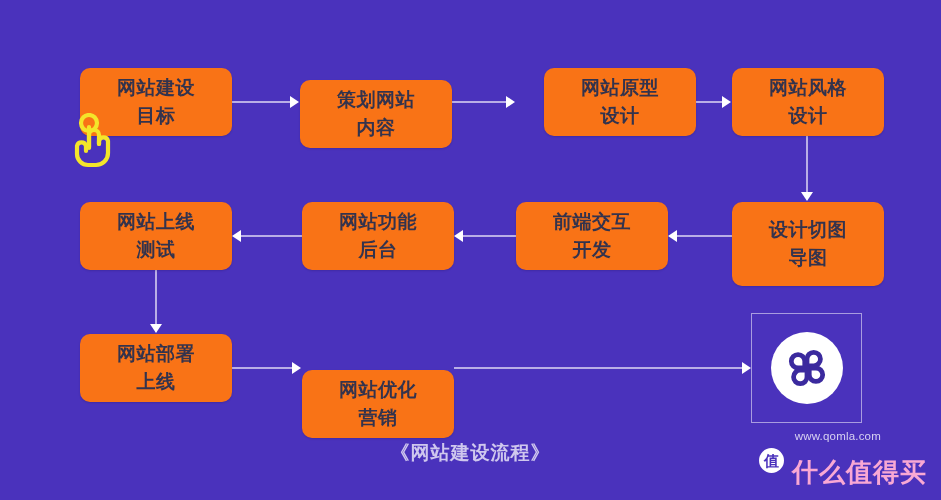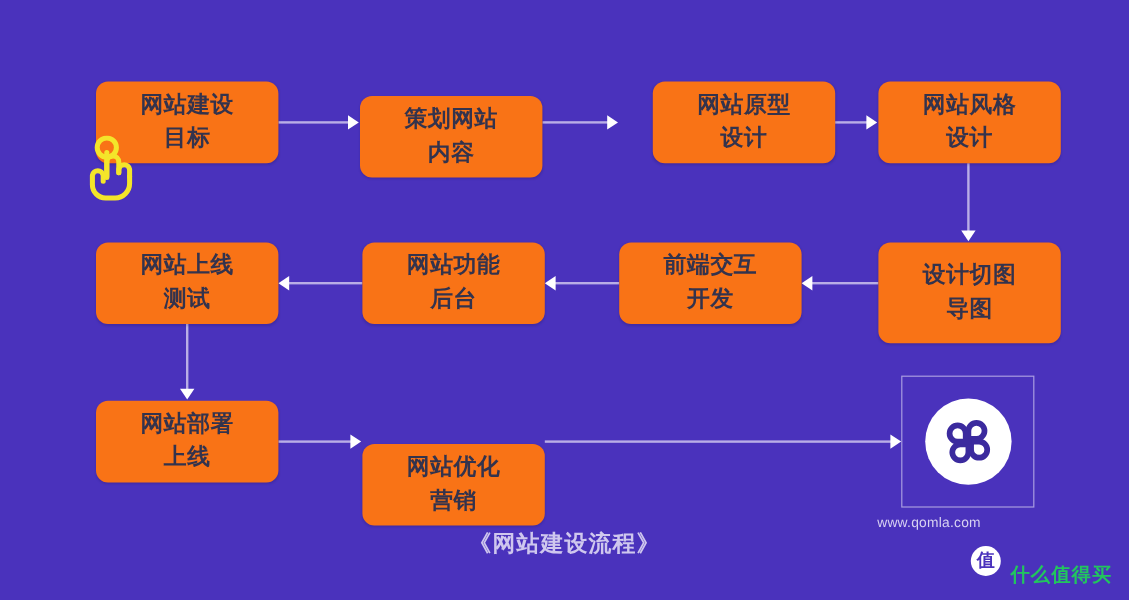--- a/index.html
+++ b/index.html
@@ -95,21 +95,21 @@
     background: #ffffff;
     display: flex;
     align-items: center;
     justify-content: center;
   }
   #logo-url {
     position: absolute;
     left: 731px;
     top: 430px;
     width: 150px;
-    text-align: left;
+    text-align: right;
     color: #d8d2f2;
     font-size: 11.5px;
     letter-spacing: 0.2px;
   }
 
   #caption {
     position: absolute;
     left: 0;
     top: 440px;
     width: 941px;
@@ -136,22 +136,22 @@
     background: #ffffff;
     color: #4a32bc;
     font-size: 15px;
     font-weight: 700;
     display: flex;
     align-items: center;
     justify-content: center;
     line-height: 1;
   }
   #wm-text {
-    color: #22c55e;
-    font-size: 16px;
+    color: #f9a8d4;
+    font-size: 26px;
     font-weight: 700;
     letter-spacing: 1px;
     margin-top: 24px;
   }
 </style>
 </head>
 <body>
 
 <div id="canvas">
 

